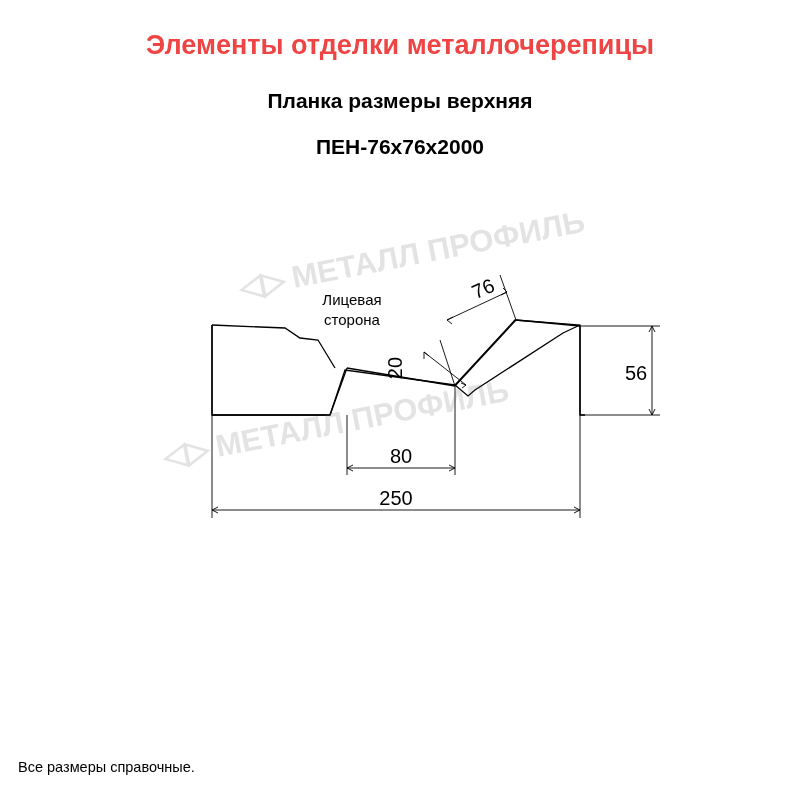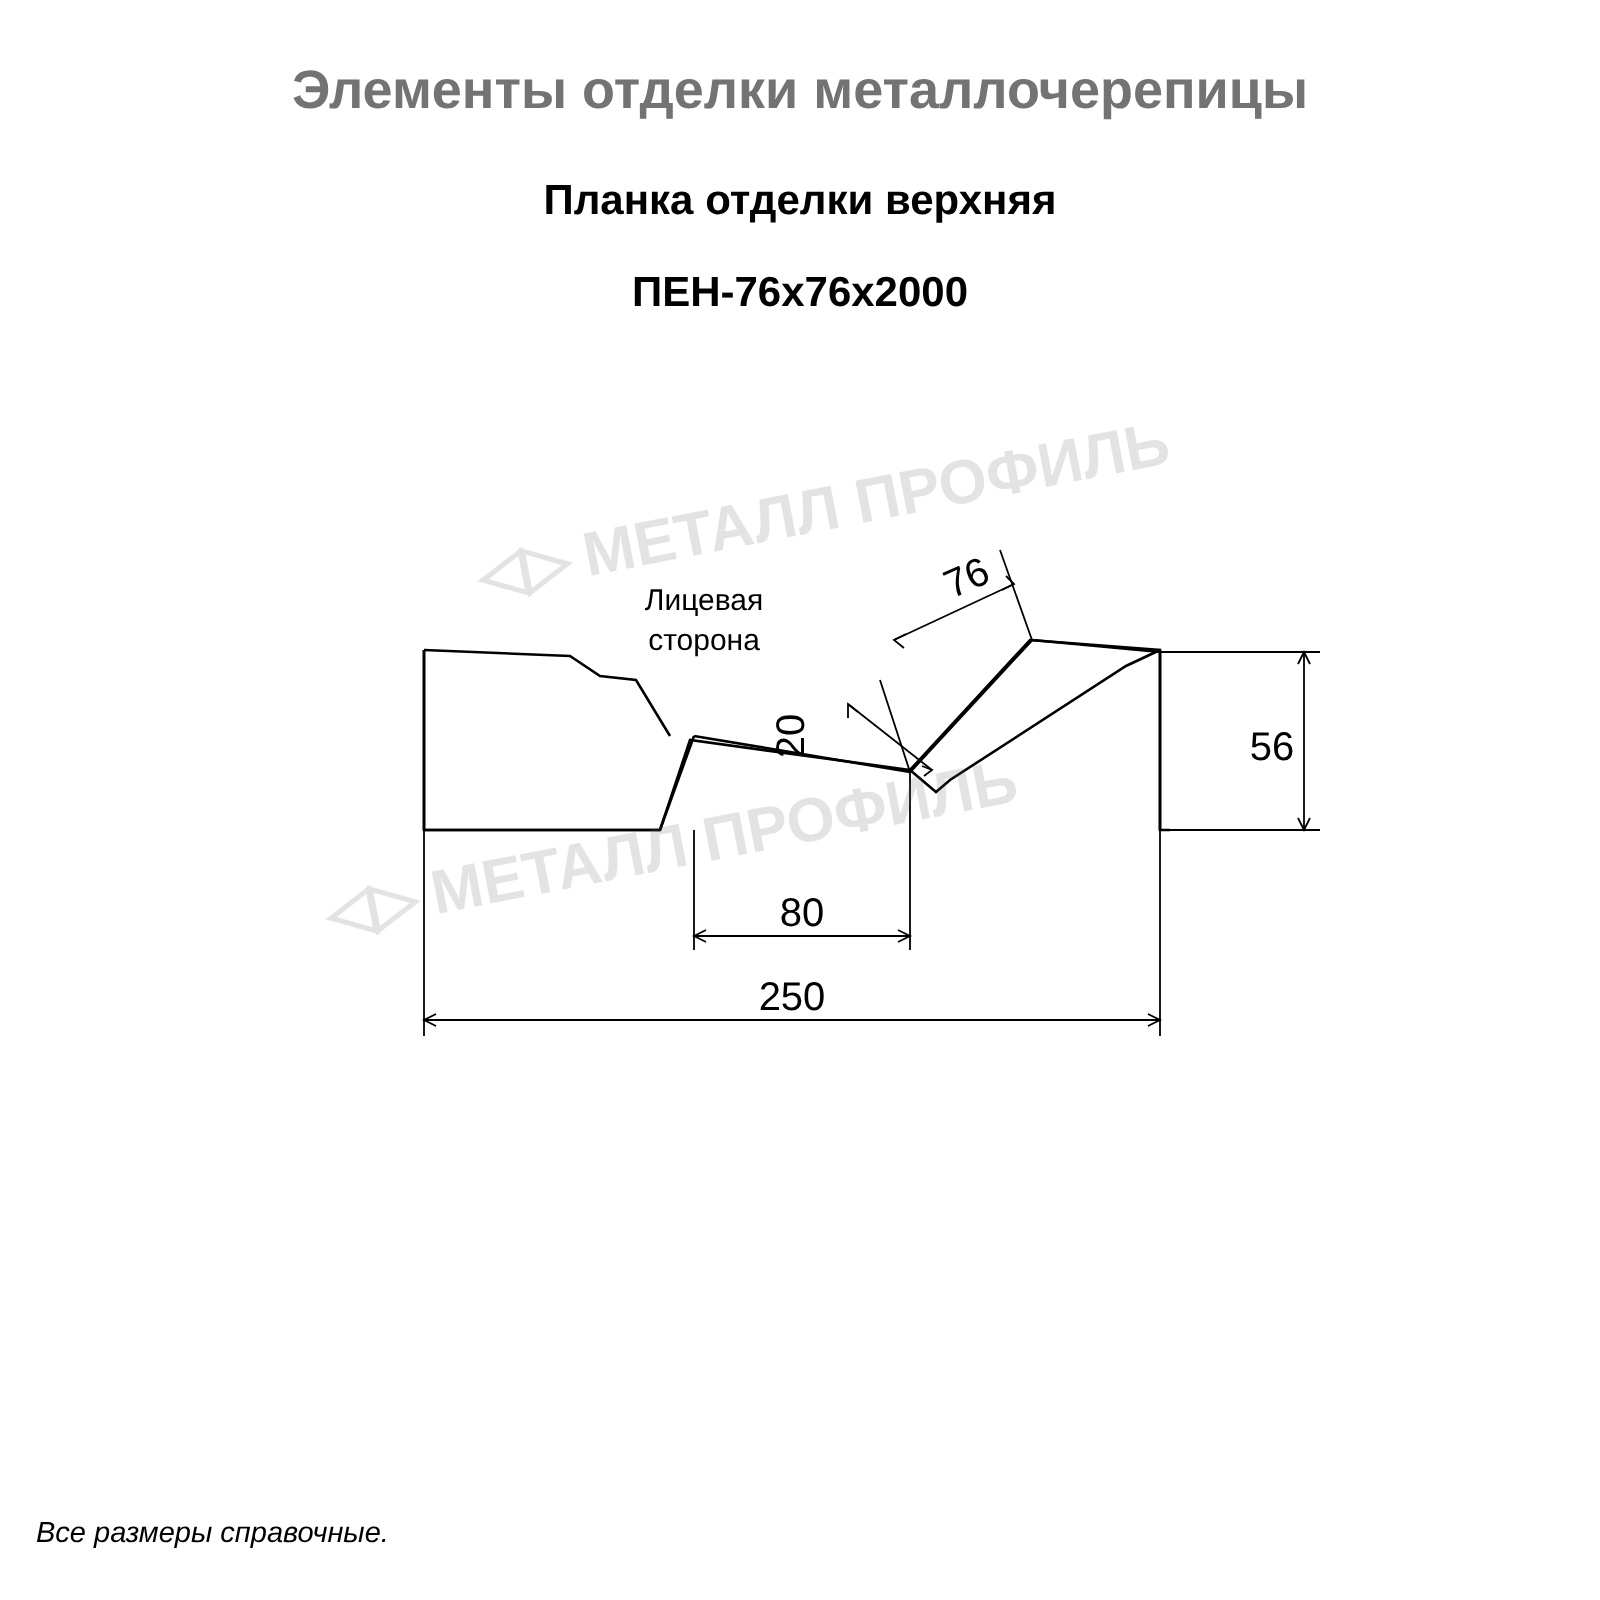--- a/index.html
+++ b/index.html
@@ -23,21 +23,21 @@
     position: absolute;
     top: 28px;
     left: 0;
     width: 800px;
     text-align: center;
   }
   .main-title {
     font-size: 27px;
     font-weight: bold;
     letter-spacing: 0px;
-    color: #737373;
+    color: #ef4444;
     line-height: 34px;
   }
   .sub-title {
     margin-top: 26px;
     font-size: 21px;
     font-weight: bold;
     color: #000;
     line-height: 26px;
   }
   .sku-title {
@@ -85,41 +85,40 @@
   .footer {
     position: absolute;
     left: 18px;
     bottom: 22px;
     font-size: 14.5px;
     line-height: 21px;
     color: #000;
   }
   .footer div {
     white-space: nowrap;
-    font-style: italic;
   }
   .dim-label {
     font-size: 20px;
     fill: #000;
     font-family: "Liberation Sans", sans-serif;
   }
   .face-label {
     font-size: 15px;
     fill: #000;
     font-family: "Liberation Sans", sans-serif;
   }
 </style>
 </head>
 <body>
 
 <div class="page">
 
   <div class="title-block">
     <div class="main-title">Элементы отделки металлочерепицы</div>
-    <div class="sub-title">Планка отделки верхняя</div>
+    <div class="sub-title">Планка размеры верхняя</div>
     <div class="sku-title">ПЕН-76x76x2000</div>
   </div>
 
   <div class="drawing">
     <svg width="800" height="420" viewBox="0 0 800 420" xmlns="http://www.w3.org/2000/svg">
       <g fill="none" stroke="#000000" stroke-width="1.3" stroke-linejoin="miter" stroke-linecap="butt">
 
         <path d="M212,125 L212,215 L330,215 L345,170 L455,185 L515,120 L580,125 L580,215 L585,215"></path>
 
         <path d="M212,125 L285,128 L300,138 L318,140 L335,168"></path>

